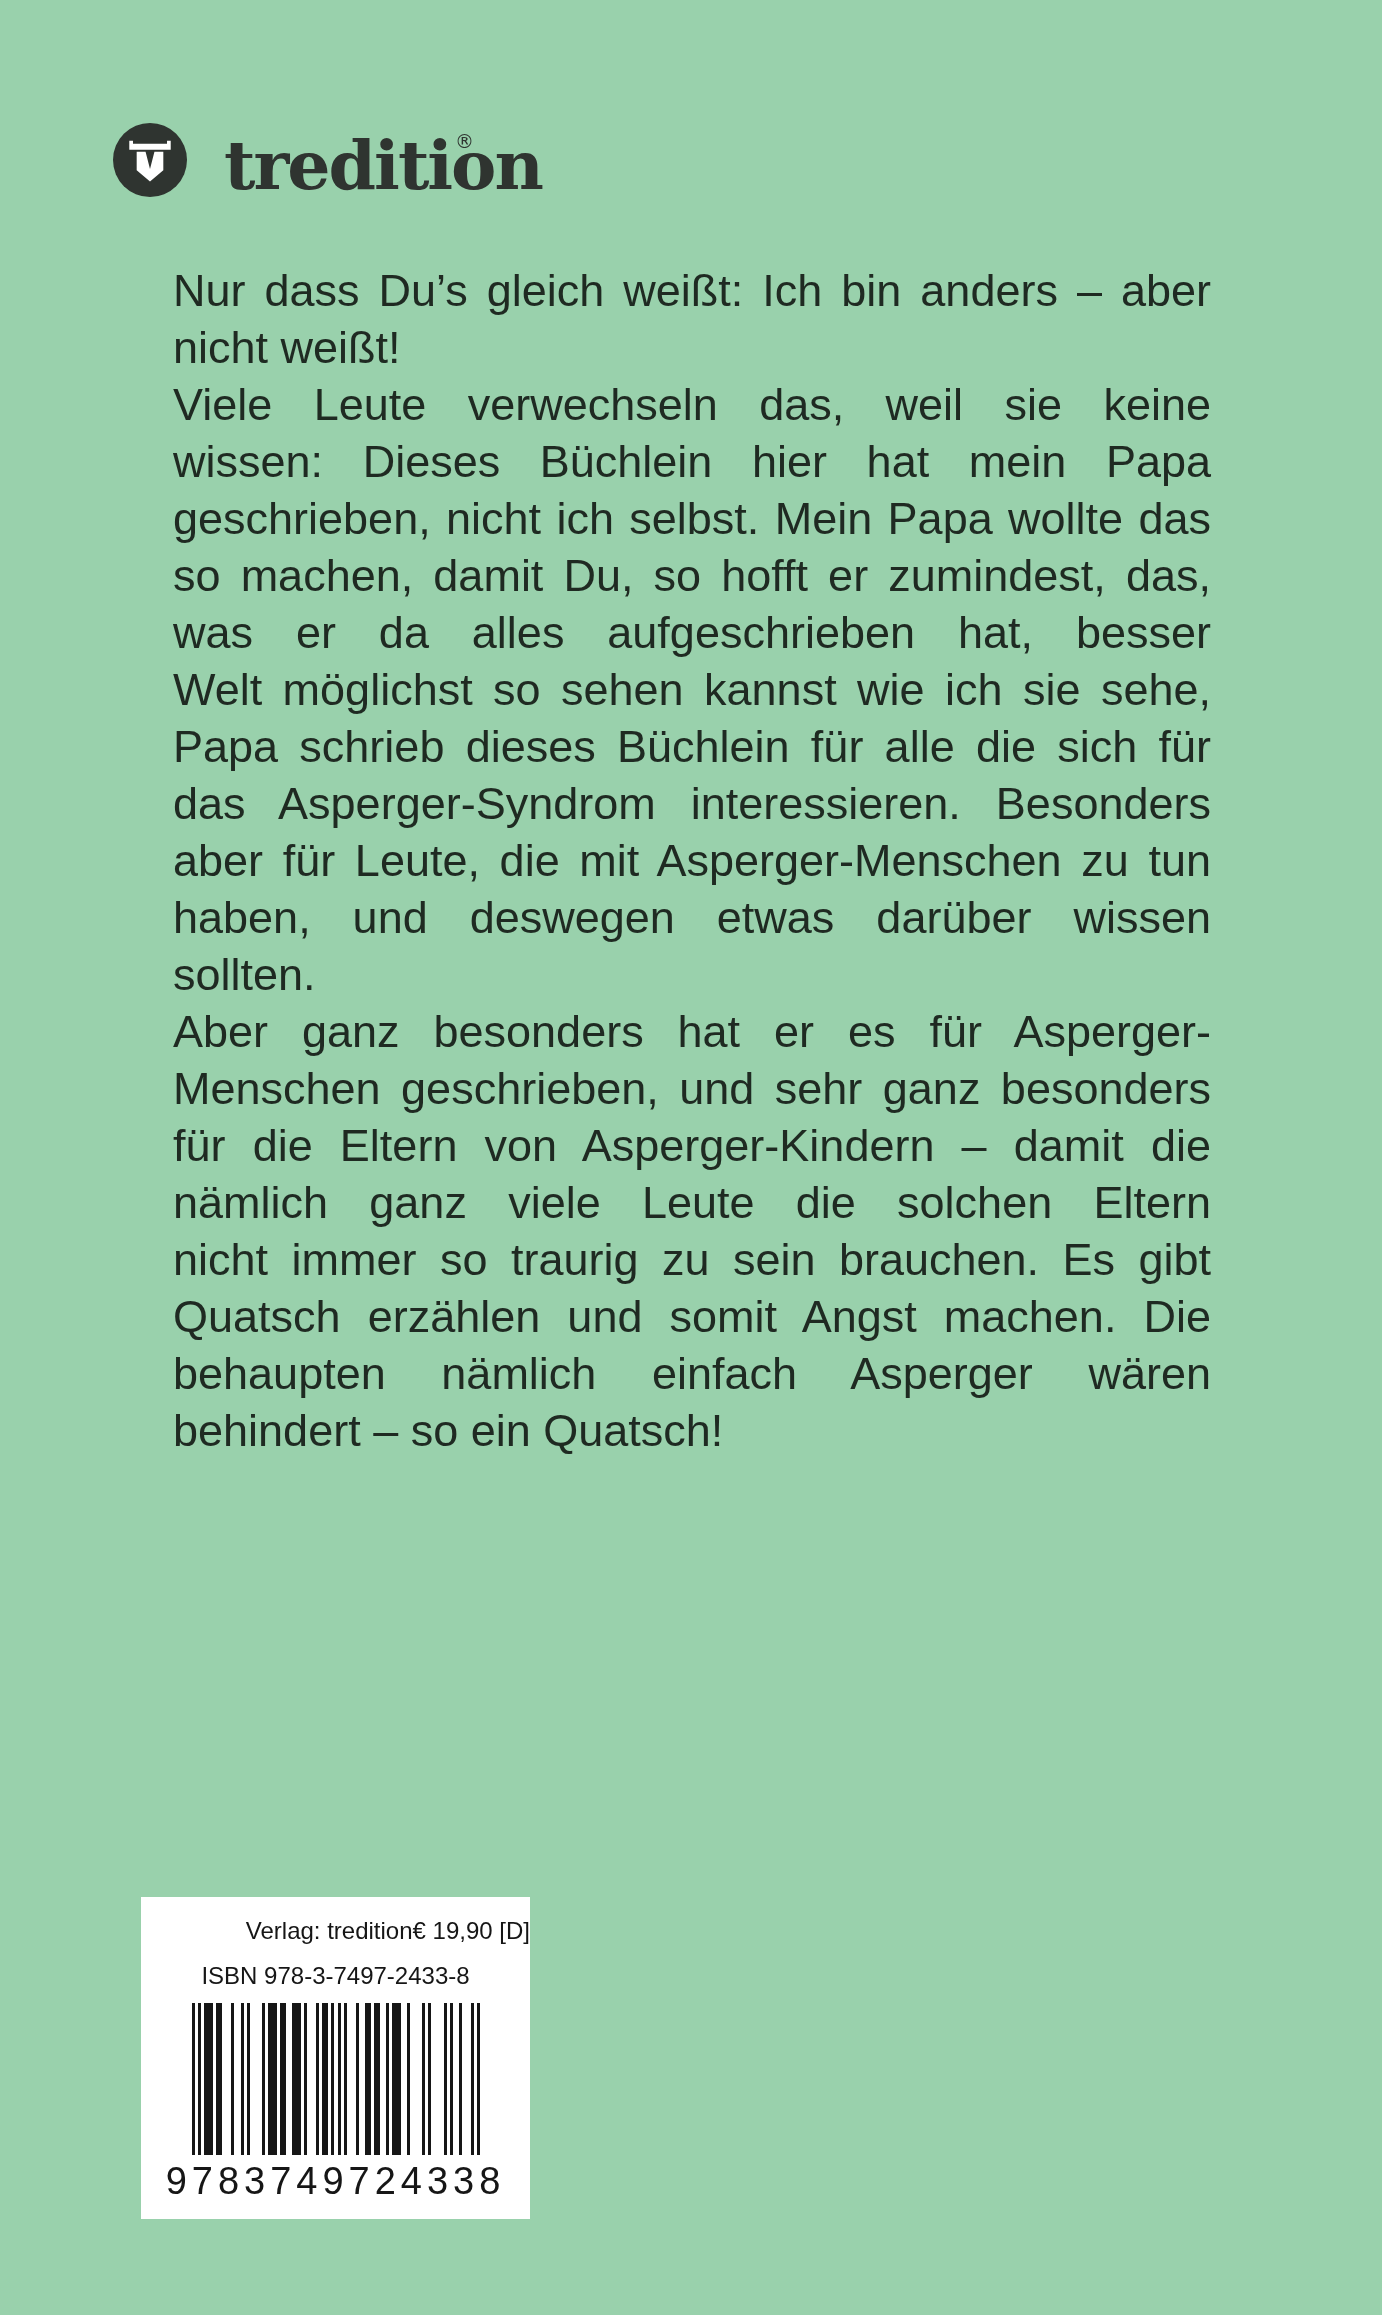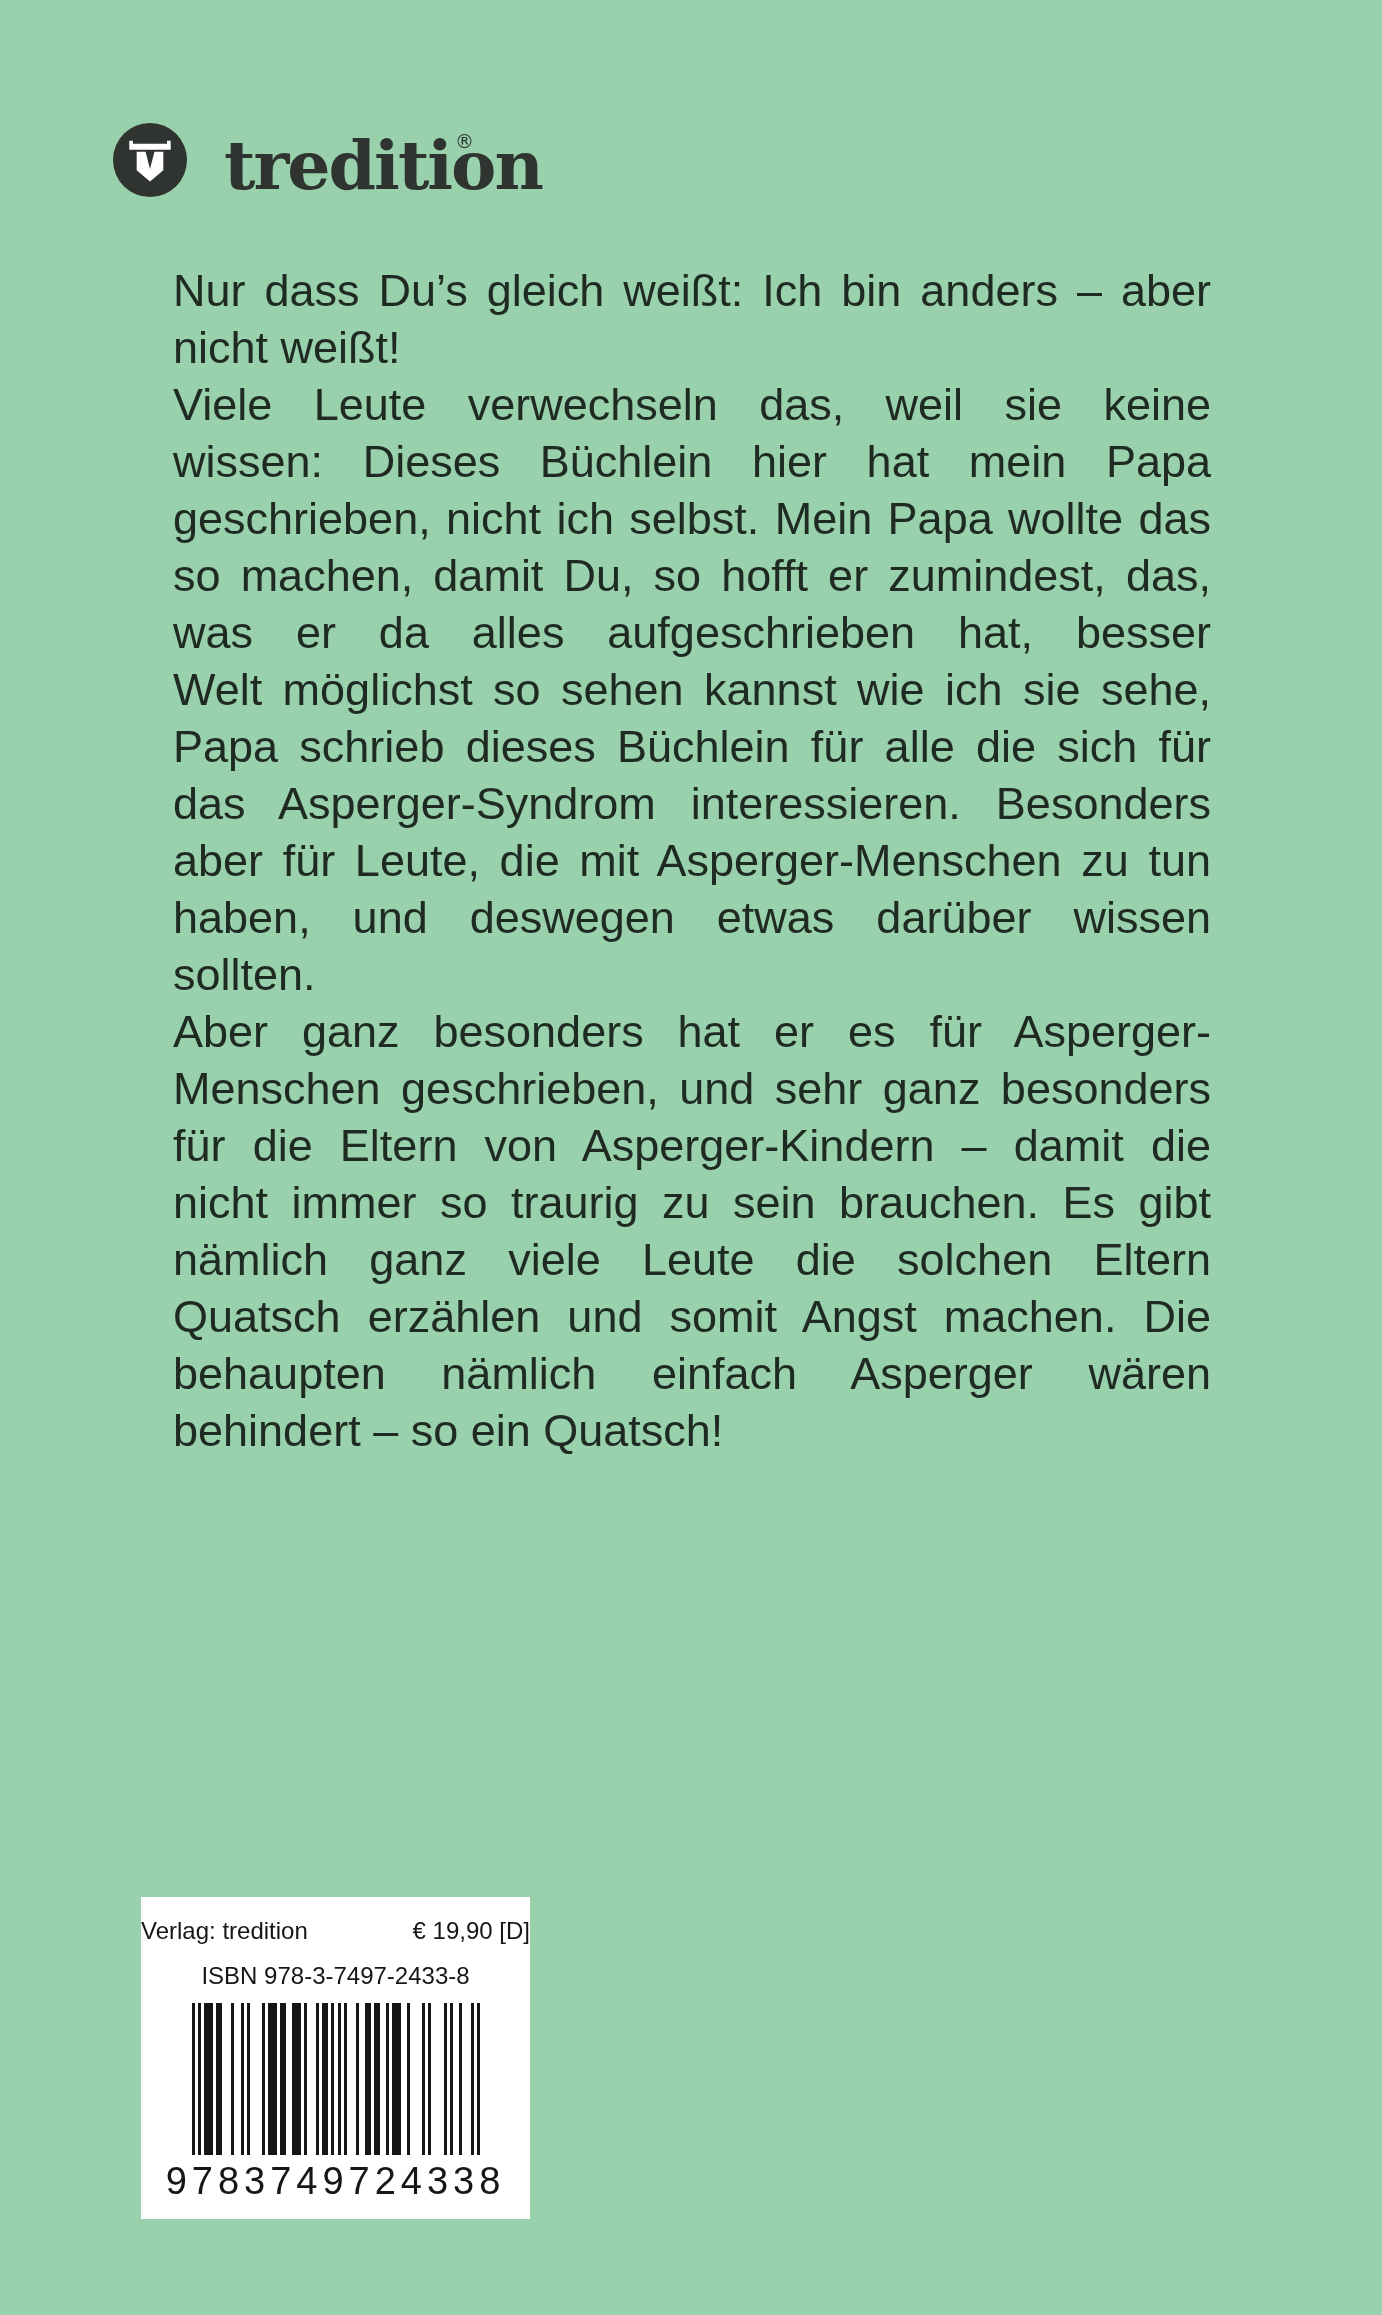--- a/index.html
+++ b/index.html
@@ -68,21 +68,21 @@
     width: 389px;
     height: 322px;
     background: var(--boxbg, #ffffff);
   }
   .pubprice {
     position: absolute;
     top: 20px;
     left: 0;
     width: 100%;
     display: flex;
-    justify-content: space-between;
+    justify-content: flex-end;
     font-family: "Liberation Sans", sans-serif;
     font-size: 24px;
     line-height: 28px;
     color: var(--bcink, #161616);
     white-space: nowrap;
   }
   .isbn {
     position: absolute;
     top: 63px;
     left: 0;
@@ -141,22 +141,22 @@
     <div class="tline">so machen, damit Du, so hofft er zumindest, das,</div>
     <div class="tline">was er da alles aufgeschrieben hat, besser</div>
     <div class="tline">Welt möglichst so sehen kannst wie ich sie sehe,</div>
     <div class="tline">Papa schrieb dieses Büchlein für alle die sich für</div>
     <div class="tline">das Asperger-Syndrom interessieren. Besonders</div>
     <div class="tline">aber für Leute, die mit Asperger-Menschen zu tun</div>
     <div class="tline">haben, und deswegen etwas darüber wissen sollten.</div>
     <div class="tline">Aber ganz besonders hat er es für Asperger-</div>
     <div class="tline">Menschen geschrieben, und sehr ganz besonders</div>
     <div class="tline">für die Eltern von Asperger-Kindern – damit die</div>
+    <div class="tline">nämlich ganz viele Leute die solchen Eltern</div>
     <div class="tline">nicht immer so traurig zu sein brauchen. Es gibt</div>
-    <div class="tline">nämlich ganz viele Leute die solchen Eltern</div>
     <div class="tline">Quatsch erzählen und somit Angst machen. Die</div>
     <div class="tline">behaupten nämlich einfach Asperger wären</div>
     <div class="tline nj">behindert – so ein Quatsch!</div>
   </main>
 
 <section class="salesbox">
   <div class="pubprice">
     <span>Verlag: tredition</span>
     <span>€ 19,90 [D]</span>
   </div>

